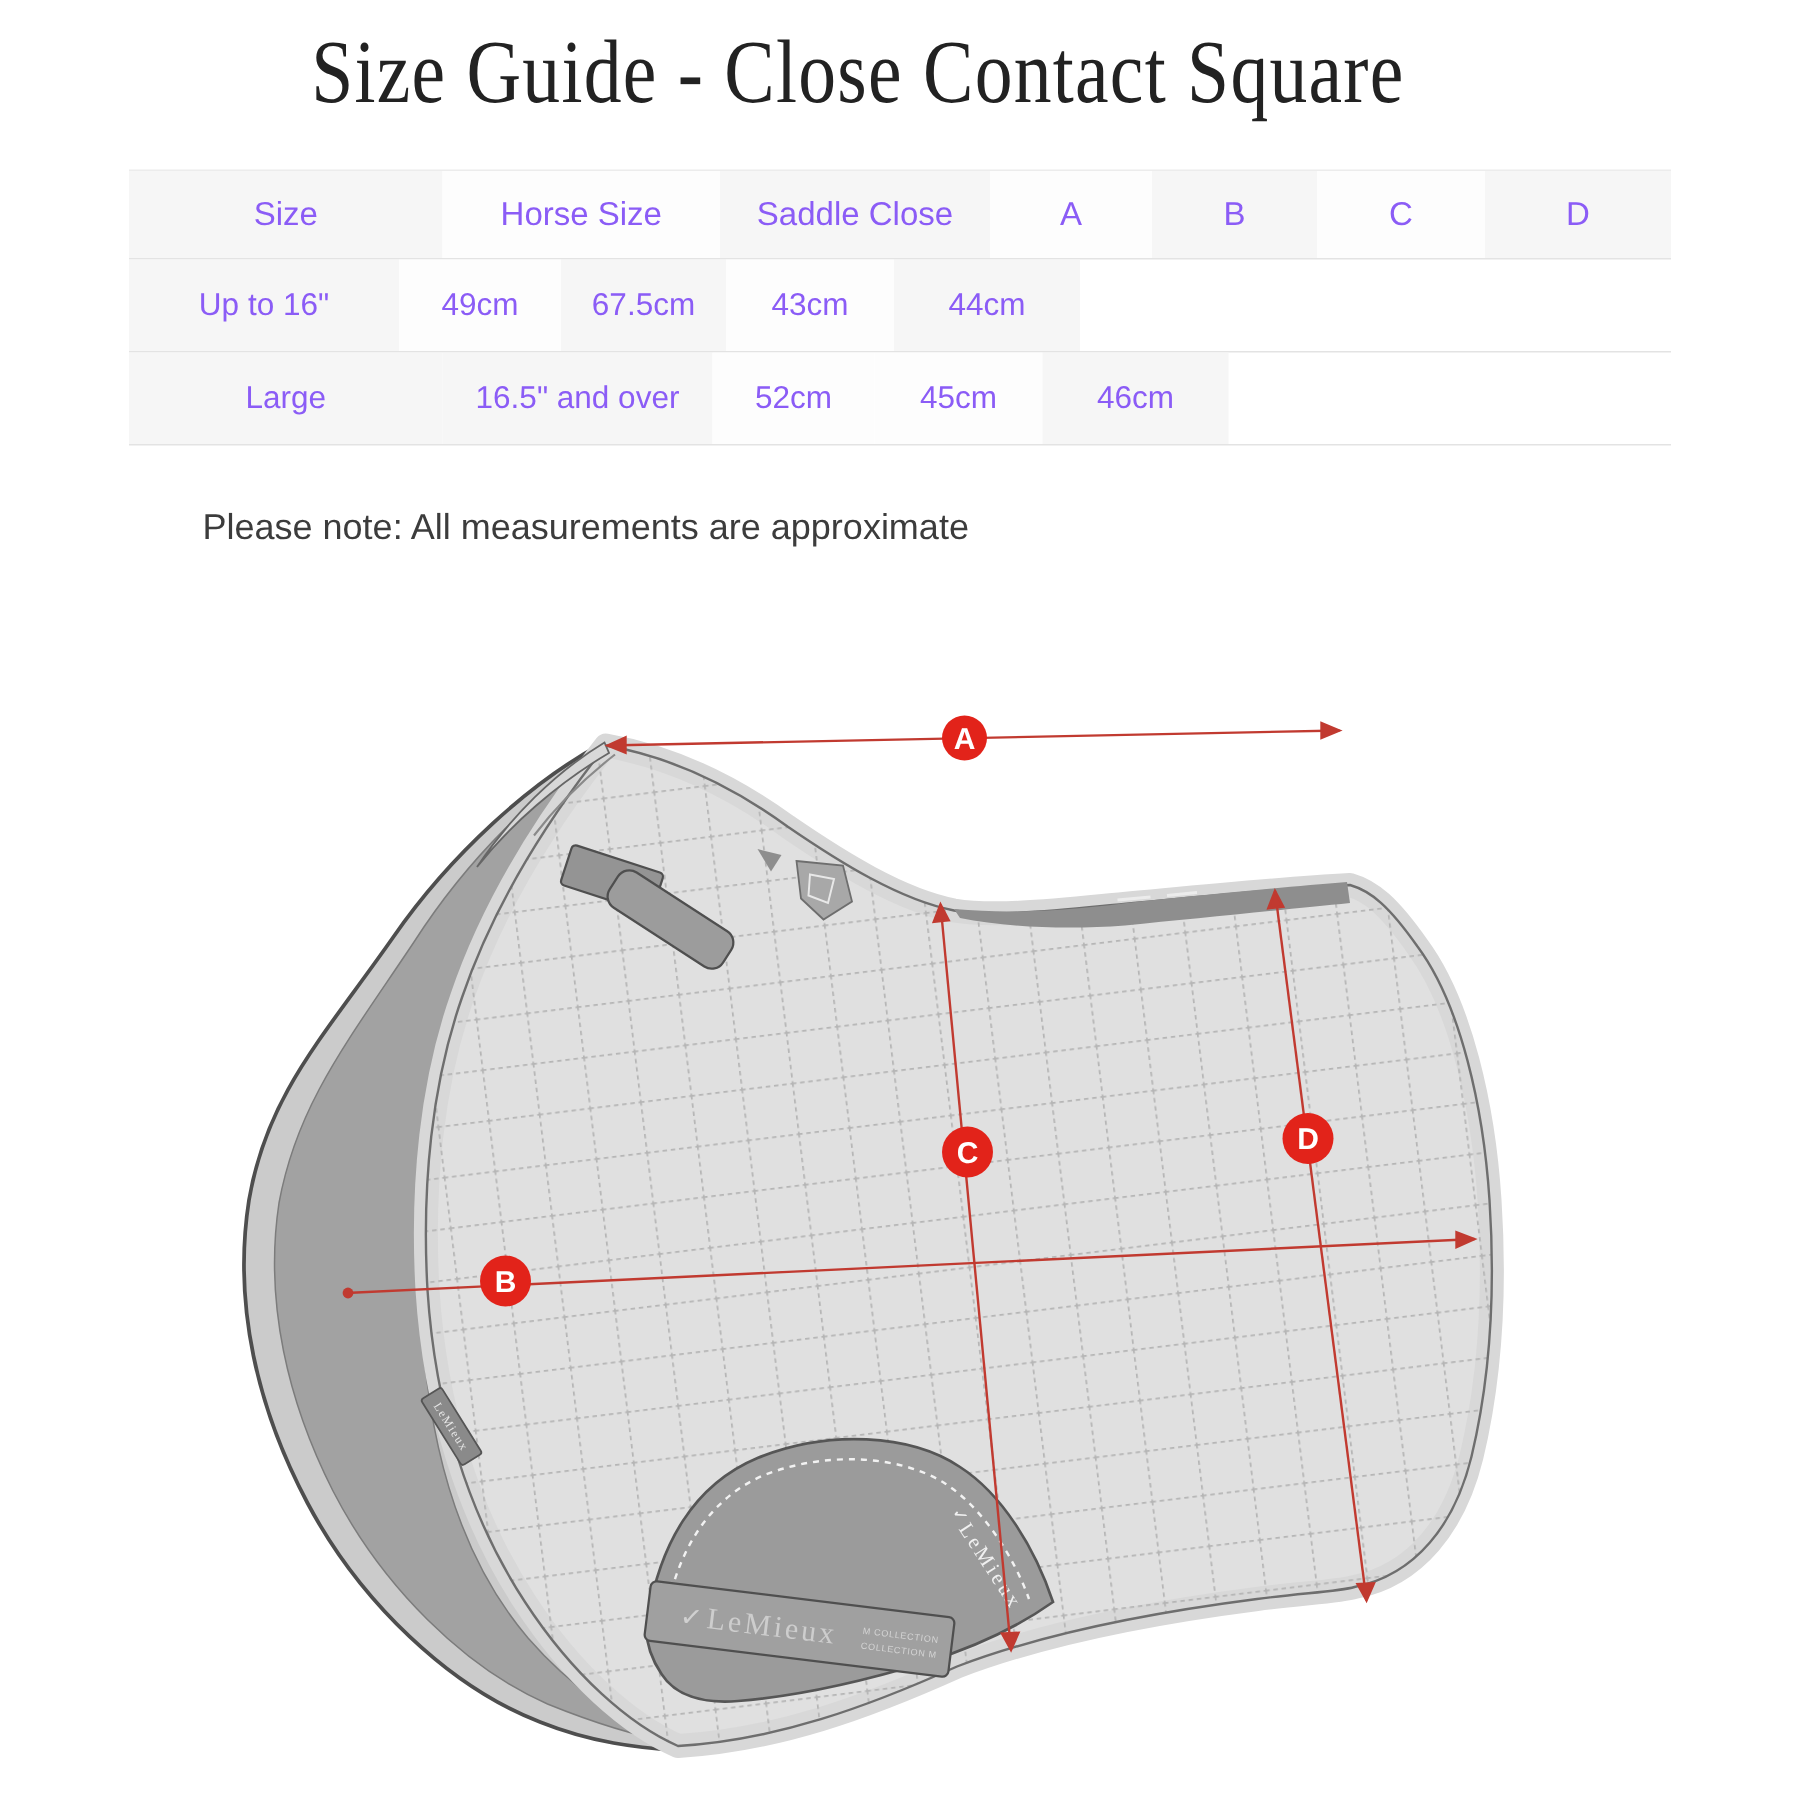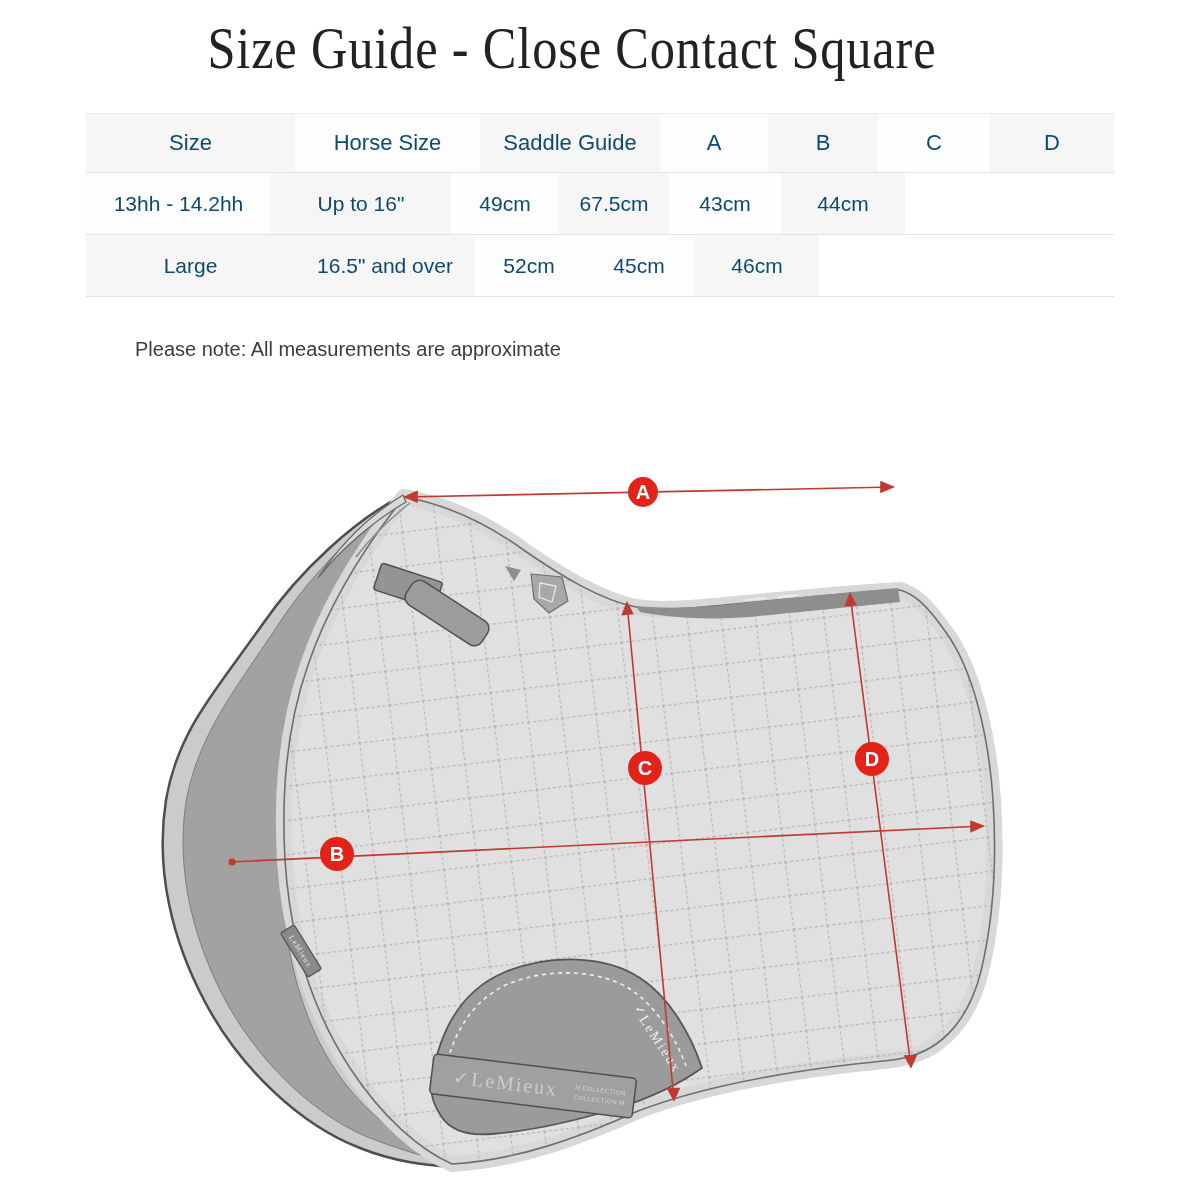--- a/index.html
+++ b/index.html
@@ -9,56 +9,55 @@
   .title-wrap{position:absolute;top:14px;left:0;width:1144px;text-align:center;}
   .page-title{display:inline-block;font-family:"Liberation Serif",serif;font-weight:400;
        font-size:60px;color:#222222;letter-spacing:1px;transform:scaleX(.84);
        transform-origin:center;white-space:nowrap;}
 
   .size-table{position:absolute;top:113px;left:86px;width:1028px;
        border-top:1px solid #ececec;border-bottom:1px solid #e3e3e3;font-size:21px;}
   .trow{display:flex;align-items:center;height:61px;border-top:1px solid #e3e3e3;}
   .trow.head{height:58px;border-top:none;font-size:22px;}
   .cell{display:flex;align-items:center;justify-content:center;height:100%;
-       text-align:right;color:#0c4a6e;background:#fdfdfd;line-height:1.1;}
+       text-align:right;color:#8b5cf6;background:#fdfdfd;line-height:1.1;}
   .c0{width:209px;background:#f6f6f6;}
   .c1{width:185px;}
   .c2{width:180px;background:#f6f6f6;}
   .c3{width:108px;}
   .c4{width:110px;background:#f6f6f6;}
   .c5{width:112px;}
   .c6{width:124px;background:#f6f6f6;}
 
-  .note-text{position:absolute;top:338px;left:135px;font-size:20px;color:#3c3c3c;}
+  .note-text{position:absolute;top:338px;left:135px;font-size:24px;color:#3c3c3c;}
 
   svg.diagram{position:absolute;top:0;left:0;width:1200px;height:1200px;}
   text.marker-letter{font-family:"Liberation Sans",sans-serif;font-weight:bold;
        font-size:20px;fill:#ffffff;text-anchor:middle;}
   text.brand{font-family:"Liberation Serif",serif;}
 </style>
 </head>
 <body>
 
 <div class="title-wrap">
   <div class="page-title">Size Guide - Close Contact Square</div>
 </div>
 
 <div class="size-table">
   <div class="trow head">
       <div class="cell c0">Size</div>
       <div class="cell c1">Horse Size</div>
-      <div class="cell c2">Saddle Guide</div>
+      <div class="cell c2">Saddle Close</div>
       <div class="cell c3">A</div>
       <div class="cell c4">B</div>
       <div class="cell c5">C</div>
       <div class="cell c6">D</div>
     </div>
 
 <div class="trow">
-      <div class="cell c1">13hh - 14.2hh</div>
       <div class="cell c2">Up to 16"</div>
       <div class="cell c3">49cm</div>
       <div class="cell c4">67.5cm</div>
       <div class="cell c5">43cm</div>
       <div class="cell c6">44cm</div>
     </div>
     <div class="trow">
       <div class="cell c0">Large</div>
       <div class="cell c2">16.5" and over</div>
       <div class="cell c3">52cm</div>

